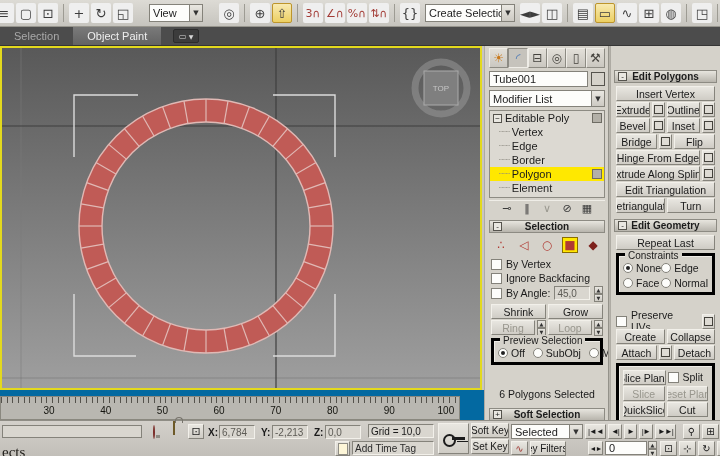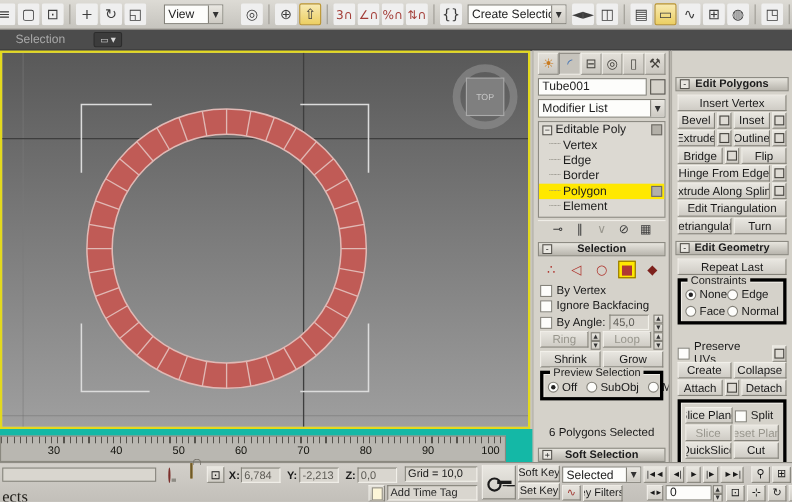--- a/index.html
+++ b/index.html
@@ -76,21 +76,21 @@
   .rollout-header .pm { width:9px; height:9px; border:1px solid #55534d; background:#e9e7e1; font-size:8px; line-height:7px;
     text-align:center; font-weight:normal; margin:0 3px; }
   .rollout-header .rtitle { position:absolute; left:0; right:0; text-align:center; }
   .rollout-body { padding:3px 2px 2px 2px; }
 
   
   .btn3d { background:linear-gradient(#e8e6e0,#cfccc5); border:1px solid; border-color:#f2f0ea #85837b #85837b #f2f0ea;
     font-size:10.5px; color:#1a1a1a; display:flex; align-items:center; justify-content:center; height:15px;
     font-family:"Liberation Sans","DejaVu Sans",sans-serif; white-space:nowrap; overflow:hidden; }
   .btn3d.disabled { color:#98968d; }
-  .btn-row { display:flex; gap:2px; margin-bottom:1px; align-items:flex-end; }
+  .btn-row { display:flex; gap:2px; margin-bottom:1px; align-items:flex-start; }
   .btn-row .btn3d { flex:1; }
   .settings-box { flex:0 0 13px !important; width:13px; }
   .settings-box::after { content:""; width:7px; height:7px; border:1px solid #44423c; background:#dedbd4; display:block; }
   .tinybtn { flex:0 0 13px !important; width:13px; }
 
   .checkbox { width:11px; height:11px; background:#fdfdfb; border:1px solid #84827a; display:inline-block; flex:0 0 auto; }
   .check-row { display:flex; align-items:center; gap:4px; height:14px; font-size:10.5px; }
   .radio { width:10px; height:10px; border-radius:50%; background:#fdfdfb; border:1px solid #84827a; display:inline-flex;
     align-items:center; justify-content:center; flex:0 0 auto; }
   .radio.on::after { content:""; width:4px; height:4px; border-radius:50%; background:#222; }
@@ -107,21 +107,21 @@
     font-size:10px; color:#5d5b55; padding:0 2px; display:flex; align-items:center; }
 
   #sel-status { text-align:center; font-size:10.5px; padding:5px 0 3px 0; color:#1a1a1a; }
   #subobj-row { display:flex; justify-content:center; gap:7px; align-items:center; height:18px; margin-bottom:3px; }
   .subobj { font-size:12px; color:#b03a33; width:16px; height:16px; display:flex; align-items:center; justify-content:center;
     border:1px solid transparent; }
   .subobj.active { background:#ffe800; border-color:#8a6d00; }
   .subobj.element { color:#7d211c; }
 
   
-  #timeline-strip { position:absolute; left:0; top:390px; width:484px; height:30px; background:#14b8a6; }
+  #timeline-strip { position:absolute; left:0; top:390px; width:484px; height:30px; background:#0369a1; }
   #ruler { position:absolute; left:0; top:6px; width:460px; height:24px; background:#b9b7b1; border:1px solid #8a887f; }
   #ruler .ticks { position:absolute; left:0; top:0; width:100%; height:6px;
     background:repeating-linear-gradient(90deg,#54524c 0,#54524c 1px,transparent 1px,transparent 5.67px); }
   .ruler-label { position:absolute; top:8px; transform:translateX(-50%); font-size:10px; color:#14140f; }
 
   
   #bottom-bar { position:absolute; left:0; top:420px; width:720px; height:36px;
     background:linear-gradient(#d3d0ca,#c2bfb9); border-top:1px solid #8f8d85; }
   .abs { position:absolute; }
   .coord-label { font-weight:bold; font-size:10px; color:#1a1a1a; }
@@ -187,20 +187,21 @@
       <button class="tb-btn glyph">◍</button>
       <span class="tb-sep"></span>
       <button class="tb-btn glyph">◳</button>
       <span class="tb-sep"></span>
       <button class="tb-btn glyph">▣</button>
     </span>
 </div>
 
 <div id="ribbon-bar">
   <div class="ribbon-tab">Selection</div>
+  <div class="ribbon-tab active">Object Paint</div>
   <div id="ribbon-overflow">
     <span class="glyph">▭</span>
     <span class="glyph" style="font-size:6px;">▼</span>
   </div>
 </div>
 
 <div id="viewport">
     <svg width="478" height="340">
       <line x1="19" y1="0" x2="19" y2="340" stroke="#7b7b7b" stroke-width="1" opacity="0.55"></line>
       <line x1="0" y1="330" x2="478" y2="330" stroke="#6f6f6f" stroke-width="1" opacity="0.5"></line>
@@ -354,36 +355,36 @@
       <div class="check-row" style="height:16px;">
         <span class="checkbox"></span>
         <span>By Angle:</span>
         <span class="mini-field" style="flex:1;">45,0</span>
         <span class="spinner">
             <span class="glyph">▲</span>
             <span class="glyph">▼</span>
           </span>
       </div>
 
+      <div class="btn-row" style="margin-top:3px;">
+        <div class="btn3d">Shrink</div>
+        <div class="btn3d">Grow</div>
+      </div>
       <div class="btn-row">
         <div class="btn3d disabled">Ring</div>
         <span class="spinner">
             <span class="glyph">▲</span>
             <span class="glyph">▼</span>
           </span>
         <div class="btn3d disabled">Loop</div>
         <span class="spinner">
             <span class="glyph">▲</span>
             <span class="glyph">▼</span>
           </span>
       </div>
-      <div class="btn-row" style="margin-top:3px;">
-        <div class="btn3d">Shrink</div>
-        <div class="btn3d">Grow</div>
-      </div>
 
       <div class="groupbox">
         <span class="gb-label">Preview Selection</span>
         <div id="preview-radios" style="display:flex; gap:8px;">
             <span class="radio-item">
               <span class="radio on"></span>
               <span>Off</span>
             </span>
             <span class="radio-item">
               <span class="radio"></span>
@@ -415,29 +416,29 @@
   <div class="rollout">
     <div class="rollout-header">
       <span class="rtitle">Edit Polygons</span>
       <span class="pm">-</span>
     </div>
     <div class="rollout-body" id="ep-body">
         <div class="btn-row">
           <div class="btn3d">Insert Vertex</div>
         </div>
         <div class="btn-row">
+          <div class="btn3d">Extrude</div>
+          <div class="btn3d settings-box"></div>
+          <div class="btn3d">Outline</div>
+          <div class="btn3d settings-box"></div>
+        </div>
+        <div class="btn-row">
           <div class="btn3d">Bevel</div>
           <div class="btn3d settings-box"></div>
           <div class="btn3d">Inset</div>
-          <div class="btn3d settings-box"></div>
-        </div>
-        <div class="btn-row">
-          <div class="btn3d">Extrude</div>
-          <div class="btn3d settings-box"></div>
-          <div class="btn3d">Outline</div>
           <div class="btn3d settings-box"></div>
         </div>
         <div class="btn-row">
           <div class="btn3d">Bridge</div>
           <div class="btn3d settings-box"></div>
           <div class="btn3d">Flip</div>
         </div>
         <div class="btn-row">
           <div class="btn3d">Hinge From Edge</div>
           <div class="btn3d settings-box"></div>

